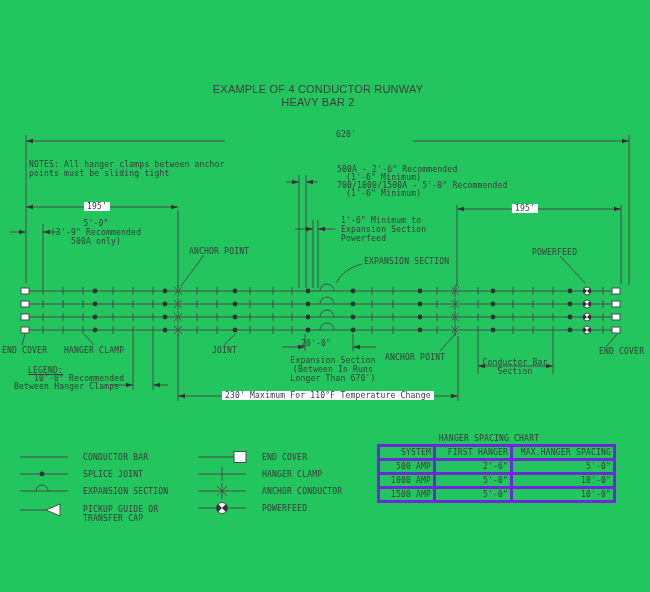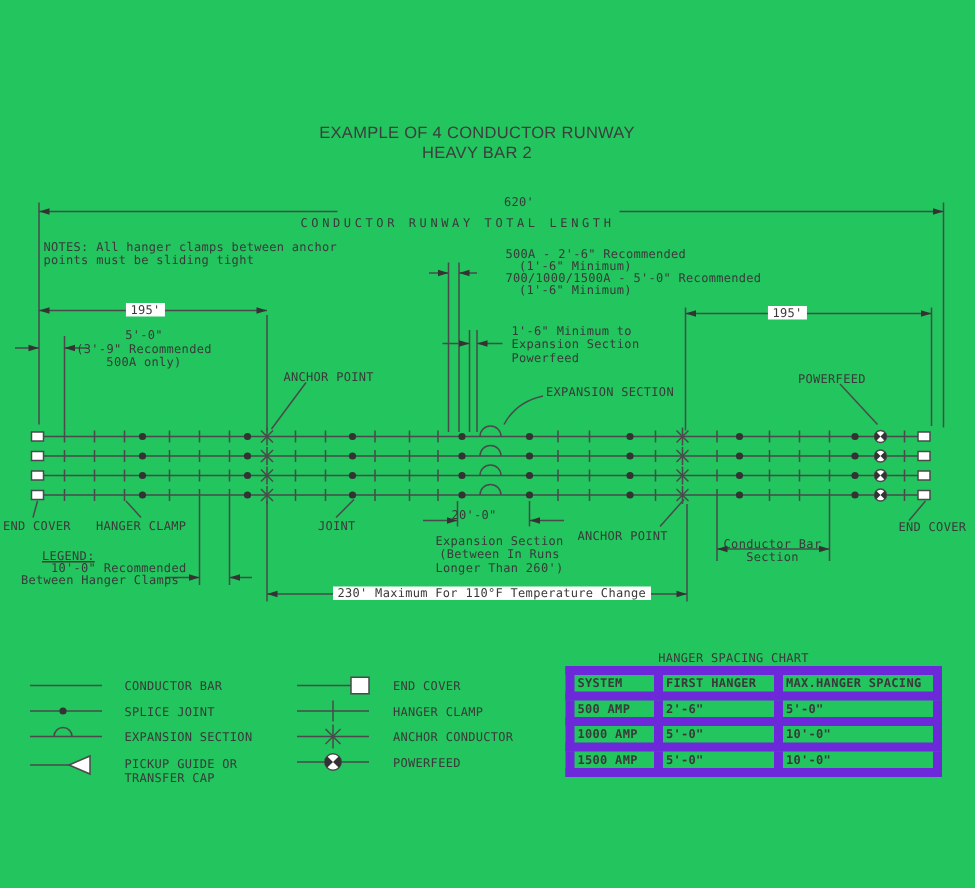--- a/index.html
+++ b/index.html
@@ -7,21 +7,21 @@
         font-family:"DejaVu Sans Mono",monospace;color:#3a3a3a;}
   #dwg{position:absolute;left:0;top:0;}
   .lbl{position:absolute;font-size:8px;line-height:9px;letter-spacing:0.2px;white-space:pre;}
   .t{font-family:"Liberation Sans",sans-serif;font-size:11px;line-height:12px;letter-spacing:0.2px;color:#3d3d3d;}
   .c{transform:translateX(-50%);}
   .wide{letter-spacing:2.4px;}
   .bg{background:#fff;padding:0 3px;}
   .u{text-decoration:underline;}
   table.chart{position:absolute;border-collapse:collapse;font-size:8px;line-height:10px;
         color:#3a3a3a;letter-spacing:0.2px;}
-  table.chart td,table.chart th{border:6px solid #6d28d9;text-align:left;font-weight:bold;
+  table.chart td,table.chart th{border:3px solid #6d28d9;text-align:right;font-weight:normal;
         height:11px;padding:0 2px;}
 </style>
 </head>
 <body>
 
 <div id="wrap">
 
   <svg id="dwg" width="650" height="592" viewBox="0 0 650 592">
       <line x1="29" y1="291" x2="612" y2="291" stroke="#4a4a4a" stroke-width="1"></line>
       <rect x="21" y="288" width="8" height="6" fill="#fff" stroke="#4a4a4a"></rect>
@@ -258,21 +258,20 @@
       <line x1="217" y1="496" x2="227" y2="486" stroke="#4a4a4a" stroke-width="1"></line>
       <line x1="198" y1="508" x2="246" y2="508" stroke="#4a4a4a" stroke-width="1"></line>
       <circle cx="222" cy="508" r="5.5" fill="#fff" stroke="#4a4a4a"></circle>
       <path d="M222,508 L218.1,511.9 A5.5,5.5 0 0 1 218.1,504.1 Z M222,508 L225.9,504.1 A5.5,5.5 0 0 1 225.9,511.9 Z " fill="#333333"></path>
     </svg>
 
   <div class="lbl t c" style="left:318px;top:83px">EXAMPLE OF 4 CONDUCTOR RUNWAY</div>
   <div class="lbl t c" style="left:318px;top:96px">HEAVY BAR 2</div>
 
   <div class="lbl c" style="left:346px;top:130px">620'</div>
-  <div class="lbl c wide" style="left:305px;top:144px">CONDUCTOR RUNWAY TOTAL LENGTH</div>
 
   <div class="lbl" style="left:29px;top:160px">NOTES: All hanger clamps between anchor</div>
   <div class="lbl" style="left:29px;top:169px">points must be sliding tight</div>
 
   <div class="lbl c bg" style="left:97px;top:202px">195'</div>
   <div class="lbl c bg" style="left:525px;top:204px">195'</div>
 
   <div class="lbl c" style="left:96px;top:219px">5'-0"</div>
   <div class="lbl c" style="left:96px;top:228px">(3'-9" Recommended</div>
   <div class="lbl c" style="left:96px;top:237px">500A only)</div>
@@ -291,21 +290,21 @@
   <div class="lbl" style="left:532px;top:248px">POWERFEED</div>
   <div class="lbl" style="left:2px;top:346px">END COVER</div>
   <div class="lbl" style="left:64px;top:346px">HANGER CLAMP</div>
   <div class="lbl" style="left:212px;top:346px">JOINT</div>
   <div class="lbl" style="left:385px;top:353px">ANCHOR POINT</div>
   <div class="lbl" style="left:599px;top:347px">END COVER</div>
 
   <div class="lbl c" style="left:316px;top:339px">20'-0"</div>
   <div class="lbl c" style="left:333px;top:356px">Expansion Section</div>
   <div class="lbl c" style="left:333px;top:365px">(Between In Runs</div>
-  <div class="lbl c" style="left:333px;top:374px">Longer Than 260')</div>
+  <div class="lbl c" style="left:333px;top:374px">Longer Than 670')</div>
 
   <div class="lbl c" style="left:515px;top:358px">Conductor Bar</div>
   <div class="lbl c" style="left:515px;top:367px">Section</div>
 
   <div class="lbl u" style="left:28px;top:366px">LEGEND:</div>
   <div class="lbl" style="left:34px;top:374px">10'-0" Recommended</div>
   <div class="lbl" style="left:14px;top:382px">Between Hanger Clamps</div>
 
   <div class="lbl bg" style="left:222px;top:391px">230' Maximum For 110°F Temperature Change</div>
 

